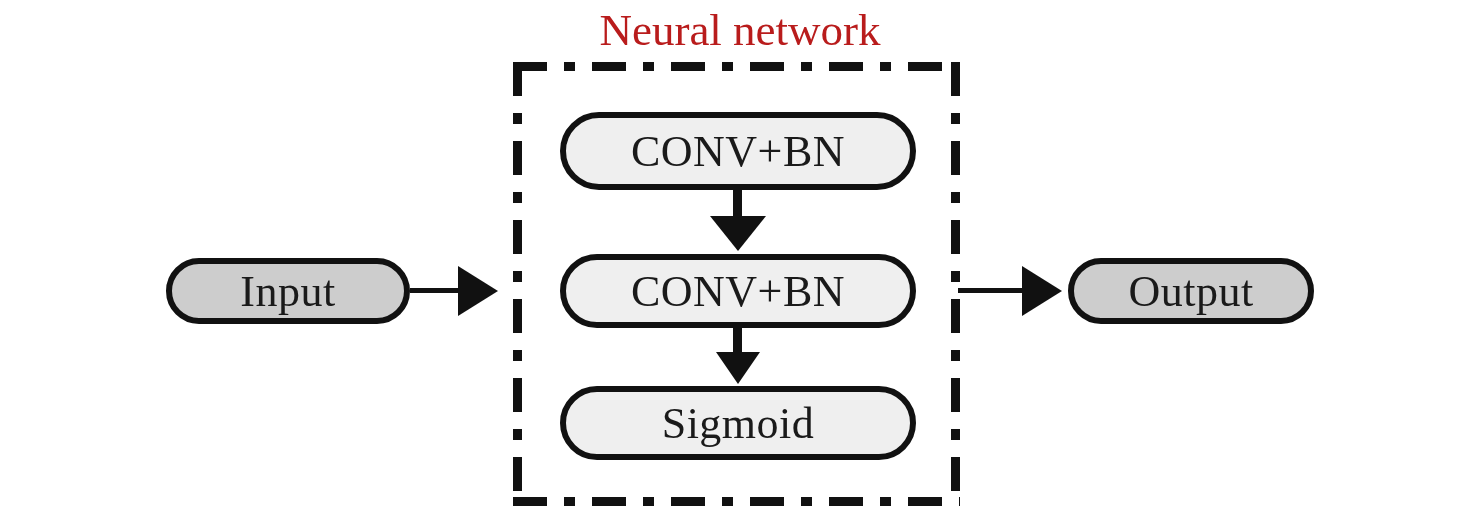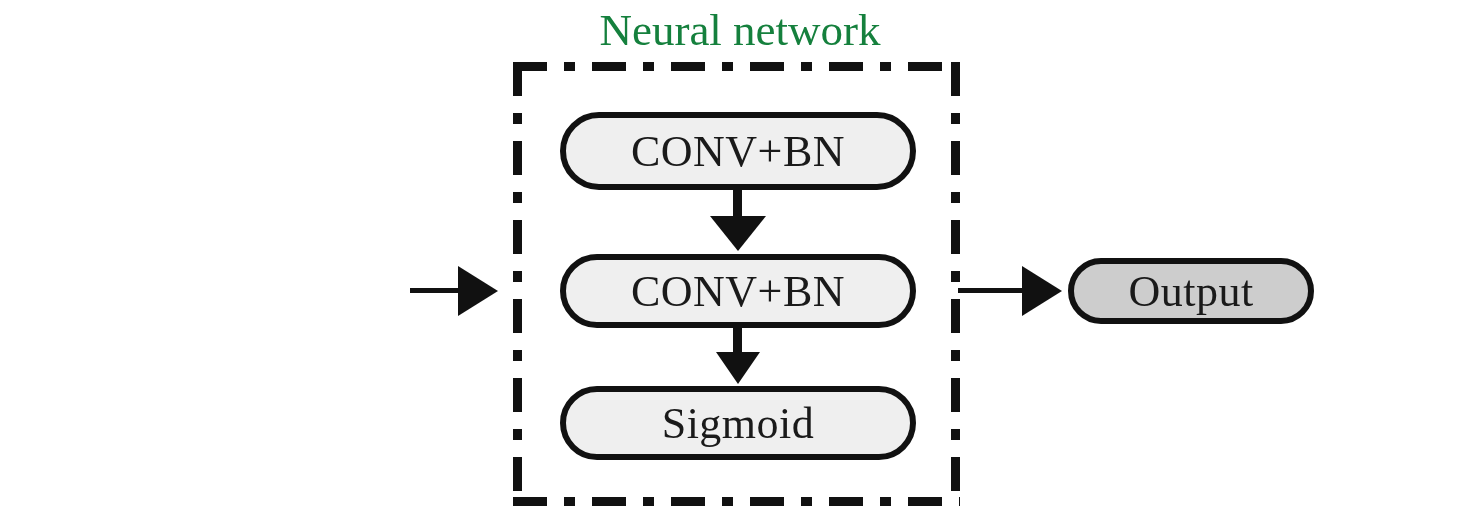--- a/index.html
+++ b/index.html
@@ -18,21 +18,21 @@
 
   
   .group-title {
     position: absolute;
     left: 440px;
     top: 2px;
     width: 600px;
     text-align: center;
     font-size: 45px;
     line-height: 56px;
-    color: #15803d;
+    color: #b91c1c;
     white-space: nowrap;
     font-family: "Liberation Serif", "DejaVu Serif", serif;
   }
 
   
   .group-box {
     position: absolute;
     left: 513px;
     top: 62px;
     width: 447px;
@@ -153,20 +153,21 @@
 
   <div class="group-title">Neural network</div>
 
   <div class="group-box">
     <div class="edge top"></div>
     <div class="edge bottom"></div>
     <div class="edge left"></div>
     <div class="edge right"></div>
   </div>
 
+  <div class="pill medium node-input">Input</div>
 
   <div class="pill light node-conv1">CONV+BN</div>
 
   <div class="pill light node-conv2">CONV+BN</div>
 
   <div class="pill light node-sigmoid">Sigmoid</div>
 
   <div class="pill medium node-output">Output</div>
 
   <div class="hline conn-in-line"></div>

